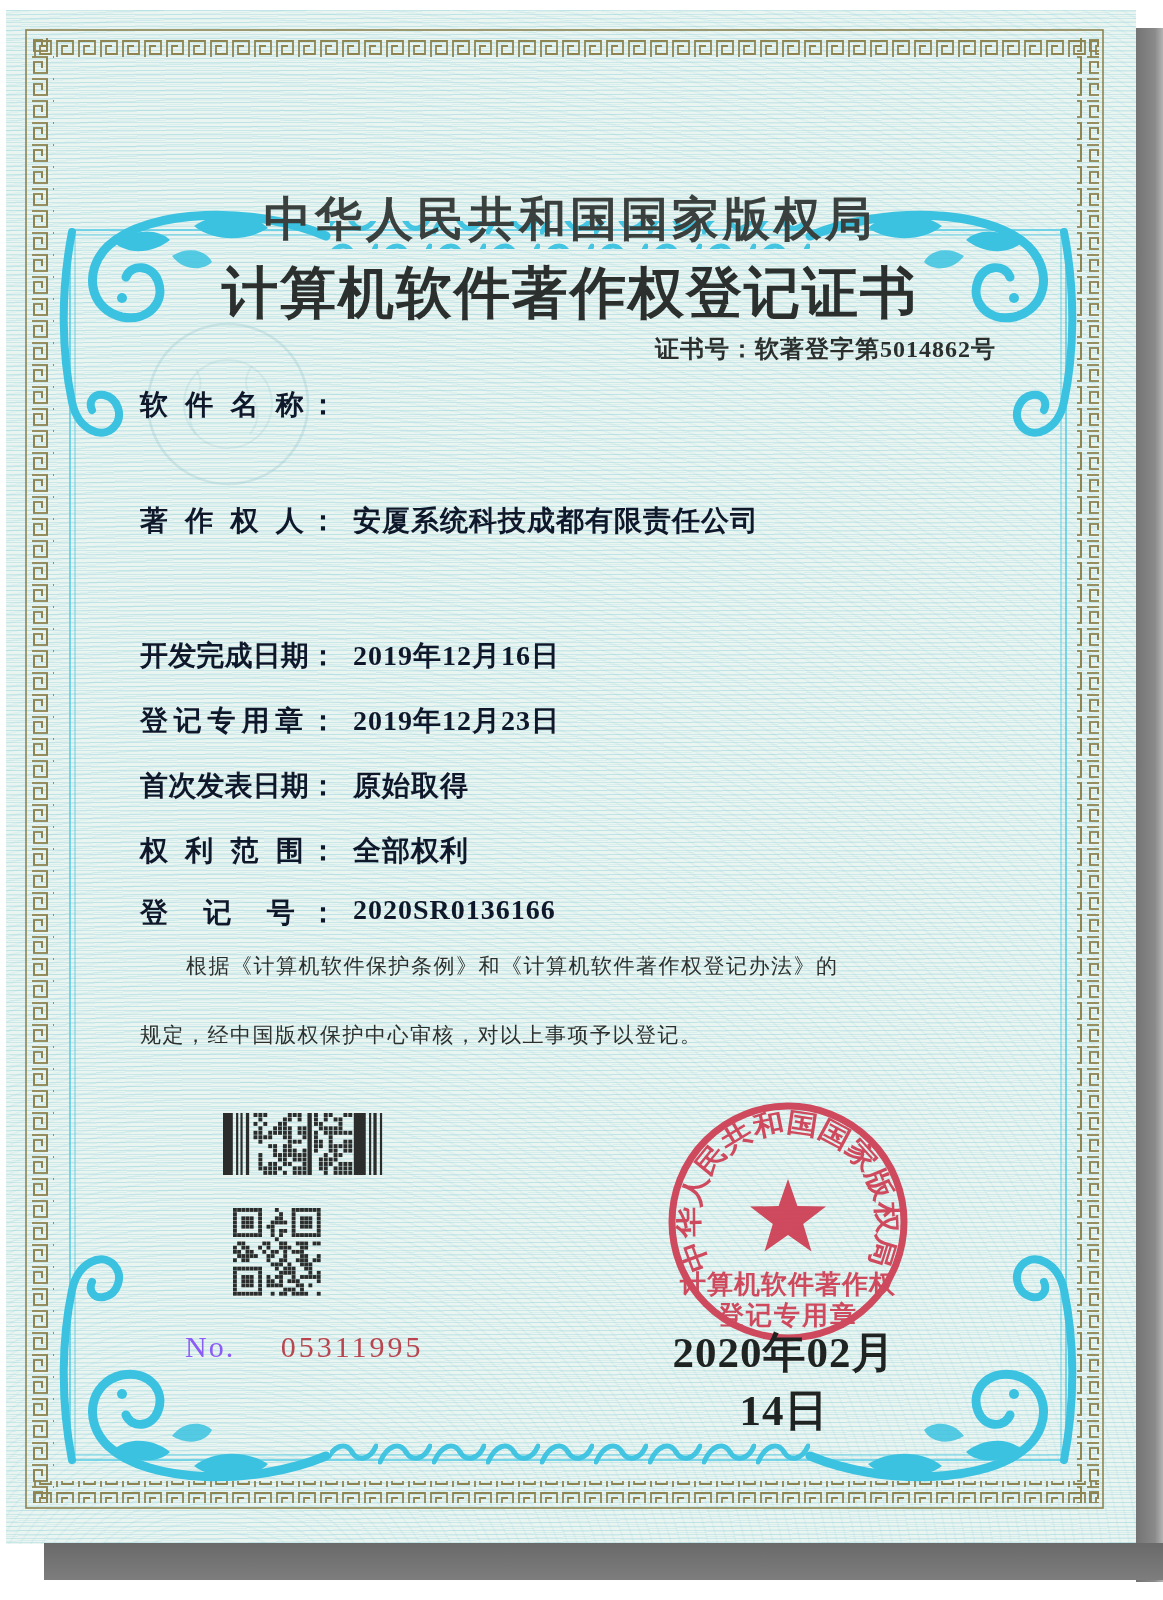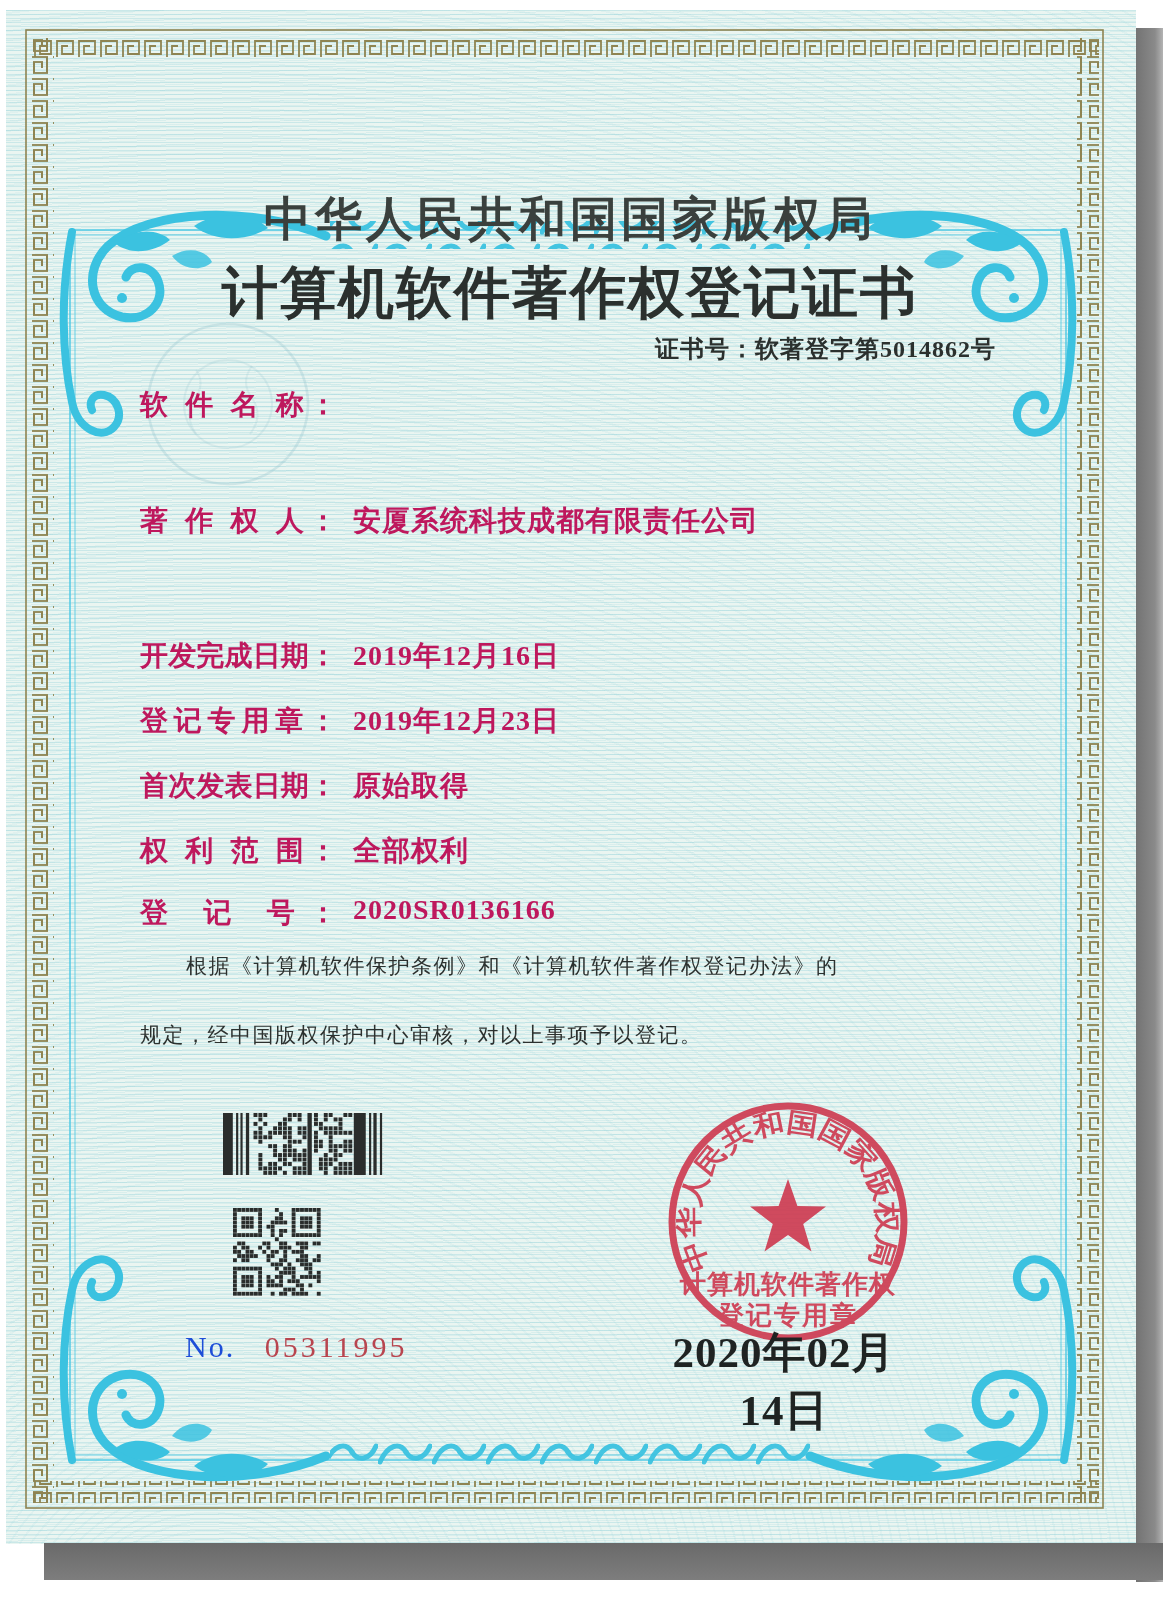--- a/index.html
+++ b/index.html
@@ -26,28 +26,28 @@
     font-size:47px;font-weight:700;color:#3a403d;letter-spacing:4px;
   }
   .cert-title{
     position:absolute;left:70px;top:256px;width:1000px;text-align:center;
     font-size:56px;font-weight:700;color:#2b302e;letter-spacing:2px;font-family:Liberation Serif, serif;
   }
   .cert-no{
     position:absolute;left:540px;top:333px;width:456px;text-align:right;
     font-size:24px;font-weight:700;color:#2b302e;letter-spacing:1px;
   }
-  .row{position:absolute;left:140px;font-size:28px;font-weight:700;color:#be185d;white-space:nowrap;}
+  .row{position:absolute;left:140px;font-size:28px;font-weight:700;color:#0f172a;white-space:nowrap;}
   .flabel{display:inline-block;width:197px;text-align:justify;text-align-last:justify;vertical-align:top;}
   .fvalue{display:inline-block;margin-left:9px;letter-spacing:1px;vertical-align:top;}
   .vline{line-height:36px;}
   .statement{position:absolute;font-size:21px;font-weight:400;color:#2c312f;letter-spacing:1.5px;white-space:nowrap;}
   .no-line{position:absolute;left:185px;top:1330px;font-size:30px;white-space:nowrap;}
-  .no-label{color:#1d4ed8;letter-spacing:2px;}
-  .no-value{color:#b8454f;margin-left:22px;letter-spacing:3px;}
+  .no-label{color:#8b5cf6;letter-spacing:2px;}
+  .no-value{color:#b8454f;margin-left:38px;letter-spacing:3px;}
   .seal-date{
     position:absolute;left:664px;top:1324px;width:240px;text-align:center;
     font-size:43px;font-weight:700;color:#1f2322;letter-spacing:1px;
   }
   .codes{position:absolute;}
 </style>
 </head>
 <body>
 
 <div class="paper"></div>

